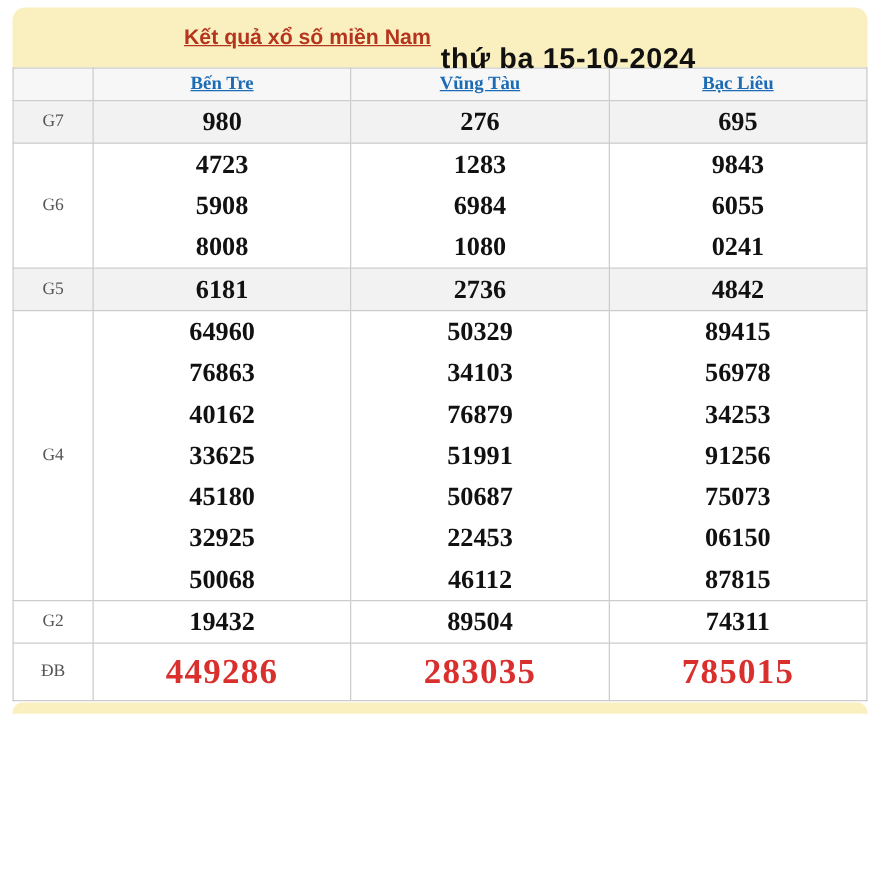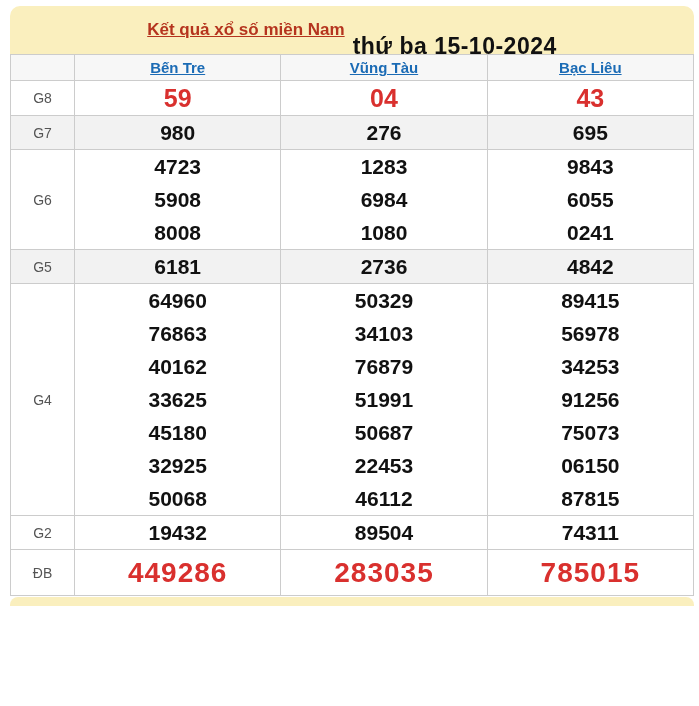--- a/index.html
+++ b/index.html
@@ -47,20 +47,21 @@
     margin-top:32px;
   }
   table{
     width:100%;
     border-collapse:collapse;
     table-layout:fixed;
   }
   th,td{
     border:1px solid var(--border);
     padding:0;
+    font-family:Liberation Serif, serif;
   }
   thead th{
     background:var(--headbg);
     height:26px;
     font-size:15px;
     font-weight:bold;
     text-align:center;
   }
   thead th.corner{background:var(--headbg);}
   thead a{
@@ -124,32 +125,20 @@
         </th>
         <th>
           <a>Vũng Tàu</a>
         </th>
         <th>
           <a>Bạc Liêu</a>
         </th>
       </tr>
     </thead>
     <tbody>
-        <tr class="red g8">
-          <td class="rowlabel">G8</td>
-          <td class="nums">
-            <div class="num">59</div>
-          </td>
-          <td class="nums">
-            <div class="num">04</div>
-          </td>
-          <td class="nums">
-            <div class="num">43</div>
-          </td>
-        </tr>
         <tr class="band">
           <td class="rowlabel">G7</td>
           <td class="nums">
             <div class="num">980</div>
           </td>
           <td class="nums">
             <div class="num">276</div>
           </td>
           <td class="nums">
             <div class="num">695</div>

